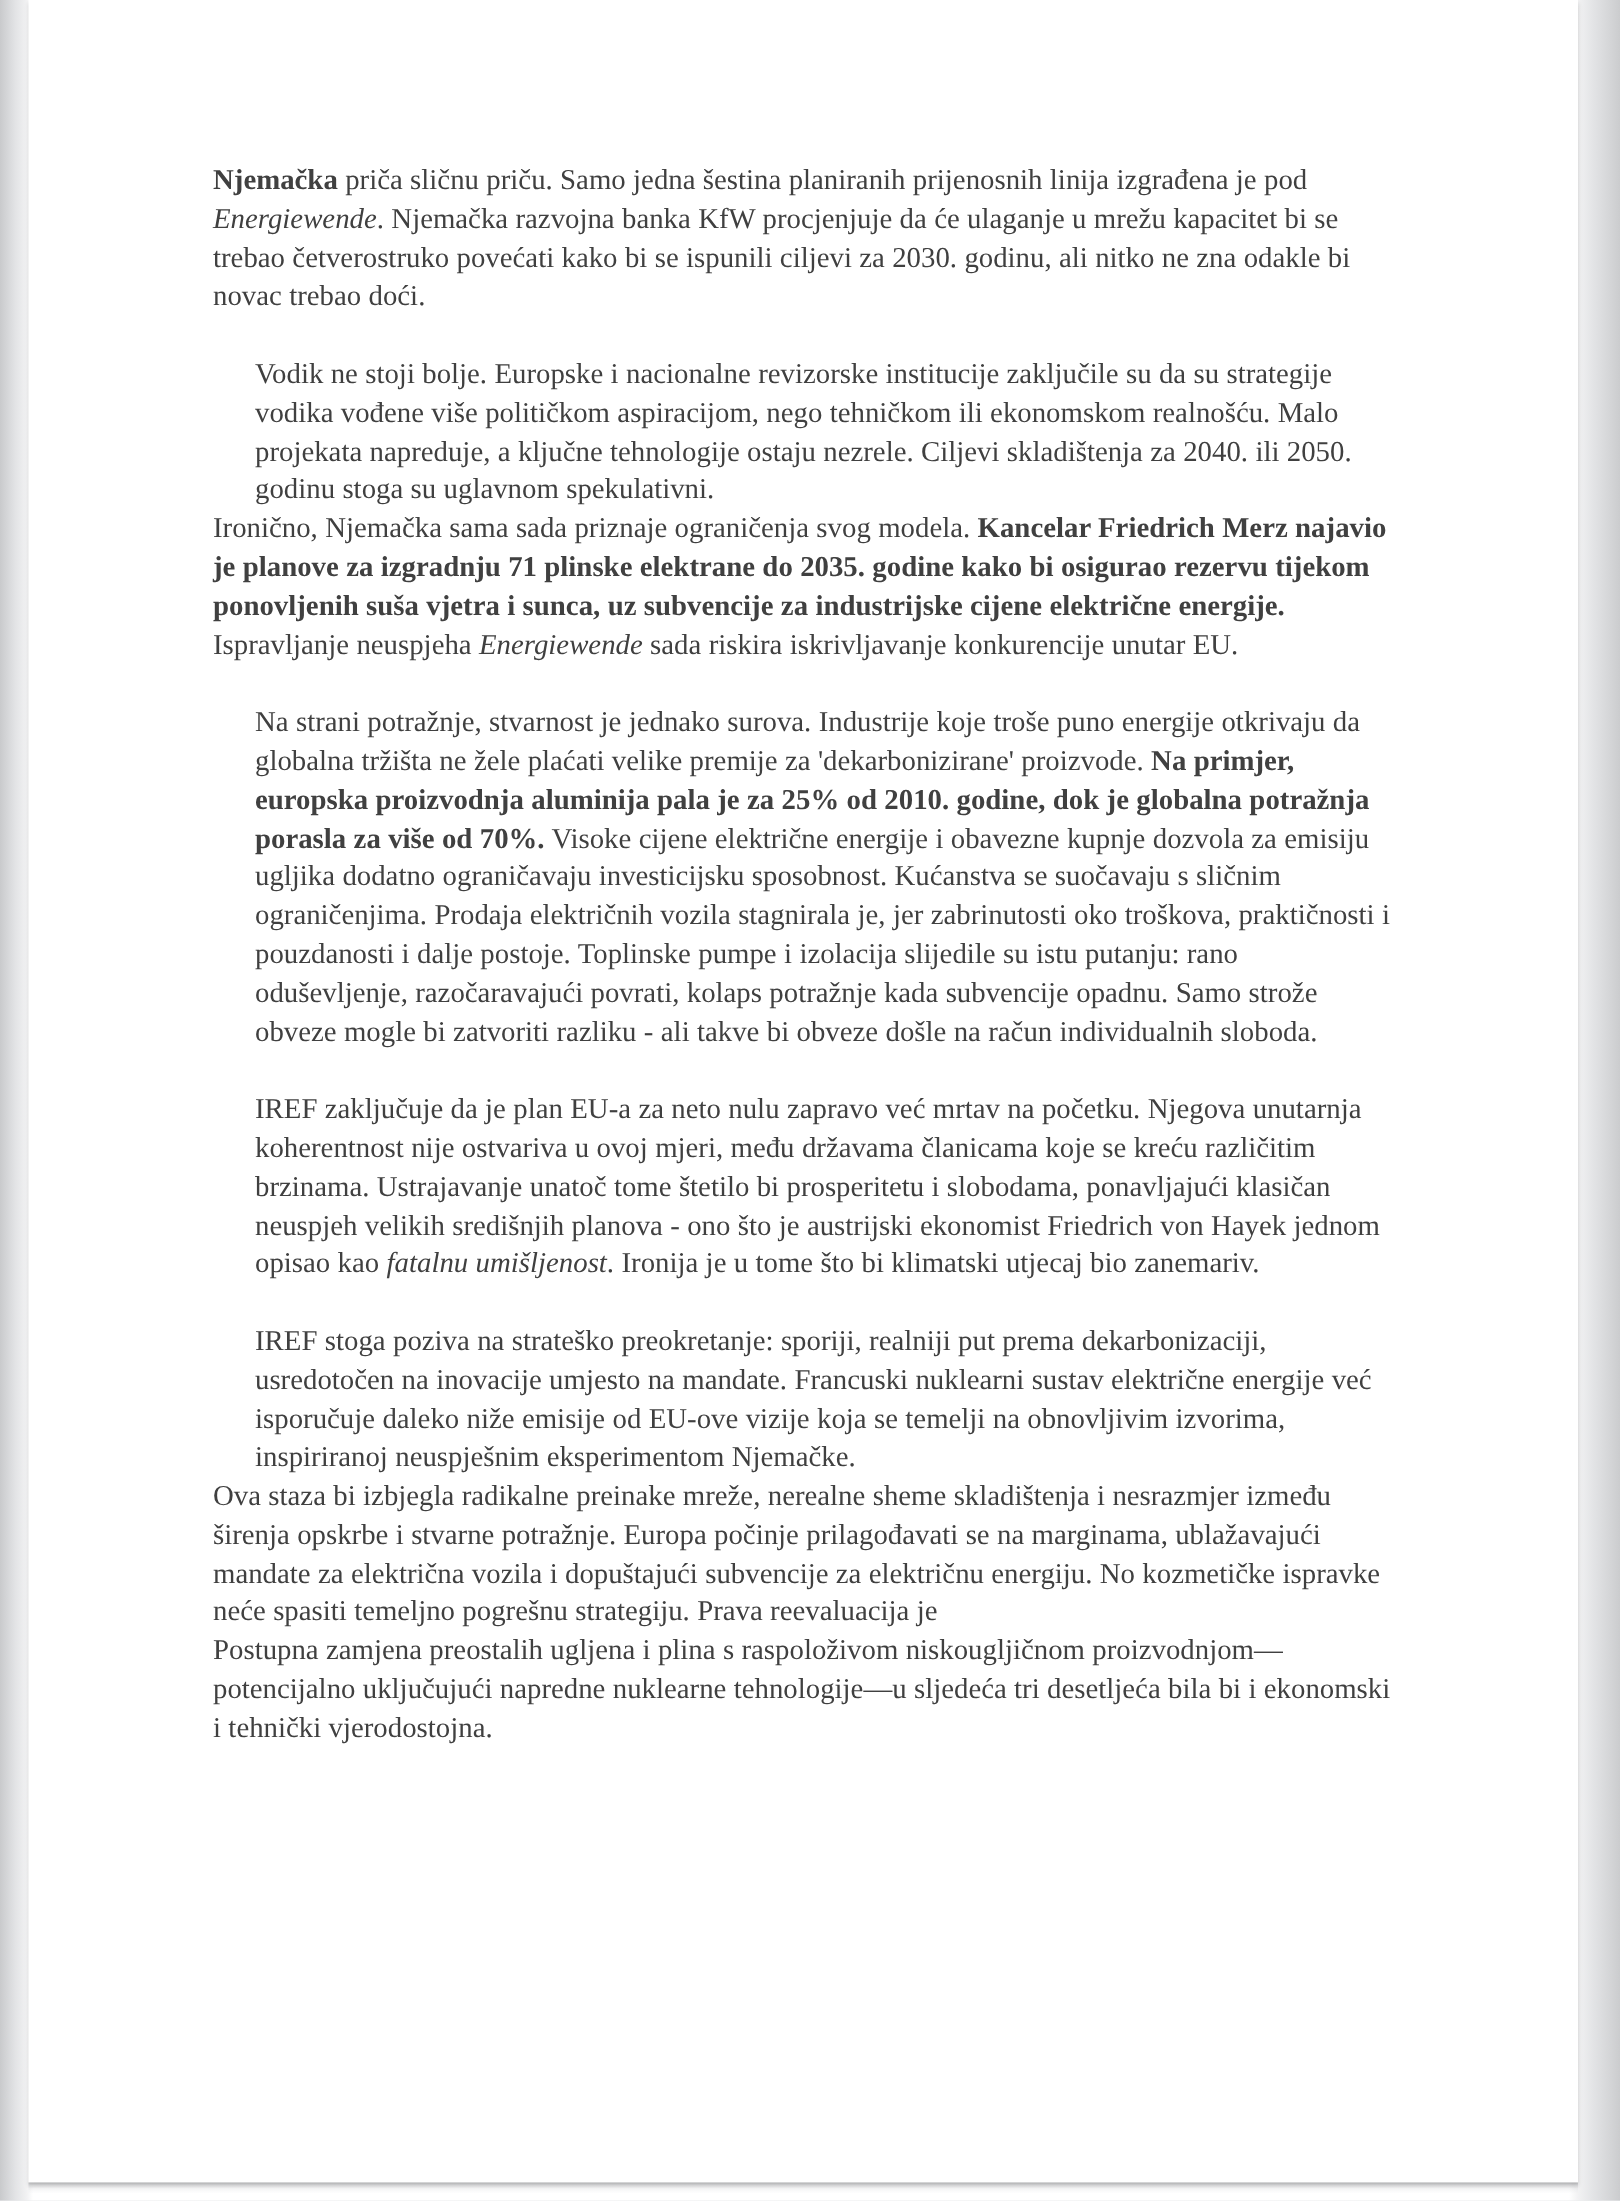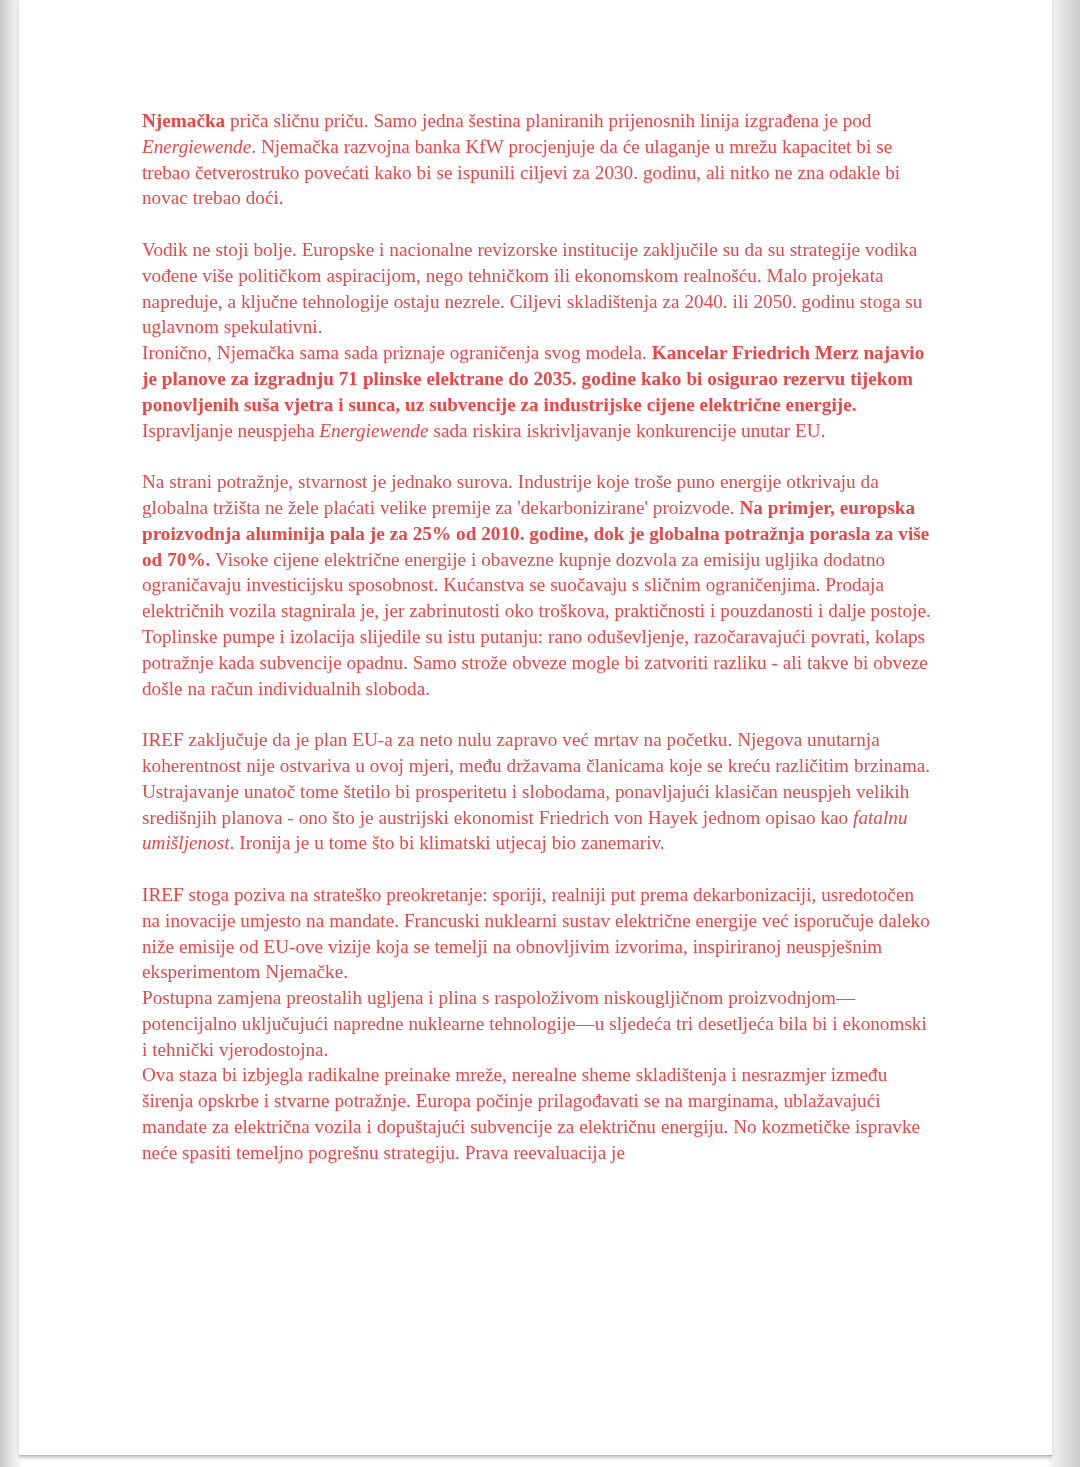--- a/index.html
+++ b/index.html
@@ -61,29 +61,30 @@
     position: absolute;
     left: 123px;
     top: 108px;
     width: 790px;
   }
 
   p.para {
     margin: 0 0 0 0;
     font-size: 19.2px;
     line-height: 25.8px;
-    color: #ef4444;
+    color: #404040;
     text-align: left;
     letter-spacing: 0.01px;
     word-spacing: 0.1px;
   }
 
   
   p.gap-before {
     margin-top: 25.8px;
+    margin-left: 28px;
   }
 
   b, .b {
     font-weight: bold;
   }
   i, .i {
     font-style: italic;
   }
   .u-block {
     text-decoration: underline;
@@ -96,18 +97,18 @@
 
 <div class="viewer">
   <div class="page">
     <div class="content" id="content">
         <p class="para"><span class="b">Njemačka</span><span> priča sličnu priču. Samo jedna šestina planiranih prijenosnih linija izgrađena je pod </span><span class="i">Energiewende</span><span>. Njemačka razvojna banka KfW procjenjuje da će ulaganje u mrežu kapacitet bi se trebao četverostruko povećati kako bi se ispunili ciljevi za 2030. godinu, ali nitko ne zna odakle bi novac trebao doći.</span></p>
         <p class="para gap-before"><span>Vodik ne stoji bolje. Europske i nacionalne revizorske institucije zaključile su da su strategije vodika vođene više političkom aspiracijom, nego tehničkom ili ekonomskom realnošću. Malo projekata napreduje, a ključne tehnologije ostaju nezrele. Ciljevi skladištenja za 2040. ili 2050. godinu stoga su uglavnom spekulativni.</span></p>
         <p class="para"><span>Ironično, Njemačka sama sada priznaje ograničenja svog modela. </span><span class="b">Kancelar Friedrich Merz najavio je planove za izgradnju 71 plinske elektrane do 2035. godine kako bi osigurao rezervu tijekom ponovljenih suša vjetra i sunca, uz subvencije za industrijske cijene električne energije.</span><span> Ispravljanje neuspjeha </span><span class="i">Energiewende</span><span> sada riskira iskrivljavanje konkurencije unutar EU.</span></p>
         <p class="para gap-before"><span>Na strani potražnje, stvarnost je jednako surova. Industrije koje troše puno energije otkrivaju da globalna tržišta ne žele plaćati velike premije za 'dekarbonizirane' proizvode. </span><span class="b">Na primjer, europska proizvodnja aluminija pala je za 25% od 2010. godine, dok je globalna potražnja porasla za više od 70%.</span><span> Visoke cijene električne energije i obavezne kupnje dozvola za emisiju ugljika dodatno ograničavaju investicijsku sposobnost. Kućanstva se suočavaju s sličnim ograničenjima. Prodaja električnih vozila stagnirala je, jer zabrinutosti oko troškova, praktičnosti i pouzdanosti i dalje postoje. Toplinske pumpe i izolacija slijedile su istu putanju: rano oduševljenje, razočaravajući povrati, kolaps potražnje kada subvencije opadnu. Samo strože obveze mogle bi zatvoriti razliku - ali takve bi obveze došle na račun individualnih sloboda.</span></p>
         <p class="para gap-before"><span>IREF zaključuje da je plan EU-a za neto nulu zapravo već mrtav na početku. Njegova unutarnja koherentnost nije ostvariva u ovoj mjeri, među državama članicama koje se kreću različitim brzinama. Ustrajavanje unatoč tome štetilo bi prosperitetu i slobodama, ponavljajući klasičan neuspjeh velikih središnjih planova - ono što je austrijski ekonomist Friedrich von Hayek jednom opisao kao </span><span class="i">fatalnu umišljenost</span><span>. Ironija je u tome što bi klimatski utjecaj bio zanemariv.</span></p>
         <p class="para gap-before"><span>IREF stoga poziva na strateško preokretanje: sporiji, realniji put prema dekarbonizaciji, usredotočen na inovacije umjesto na mandate. Francuski nuklearni sustav električne energije već isporučuje daleko niže emisije od EU-ove vizije koja se temelji na obnovljivim izvorima, inspiriranoj neuspješnim eksperimentom Njemačke.</span></p>
+        <p class="para"><span>Ova staza bi izbjegla radikalne preinake mreže, nerealne sheme skladištenja i nesrazmjer između širenja opskrbe i stvarne potražnje. Europa počinje prilagođavati se na marginama, ublažavajući mandate za električna vozila i dopuštajući subvencije za električnu energiju. No kozmetičke ispravke neće spasiti temeljno pogrešnu strategiju. Prava reevaluacija je</span></p>
         <p class="para"><span>Postupna zamjena preostalih ugljena i plina s raspoloživom niskougljičnom proizvodnjom—potencijalno uključujući napredne nuklearne tehnologije—u sljedeća tri desetljeća bila bi i ekonomski i tehnički vjerodostojna.</span></p>
-        <p class="para"><span>Ova staza bi izbjegla radikalne preinake mreže, nerealne sheme skladištenja i nesrazmjer između širenja opskrbe i stvarne potražnje. Europa počinje prilagođavati se na marginama, ublažavajući mandate za električna vozila i dopuštajući subvencije za električnu energiju. No kozmetičke ispravke neće spasiti temeljno pogrešnu strategiju. Prava reevaluacija je</span></p>
       </div>
   </div>
   <div class="page-shadow-bottom"></div>
 </div>
 
 </body></html>

